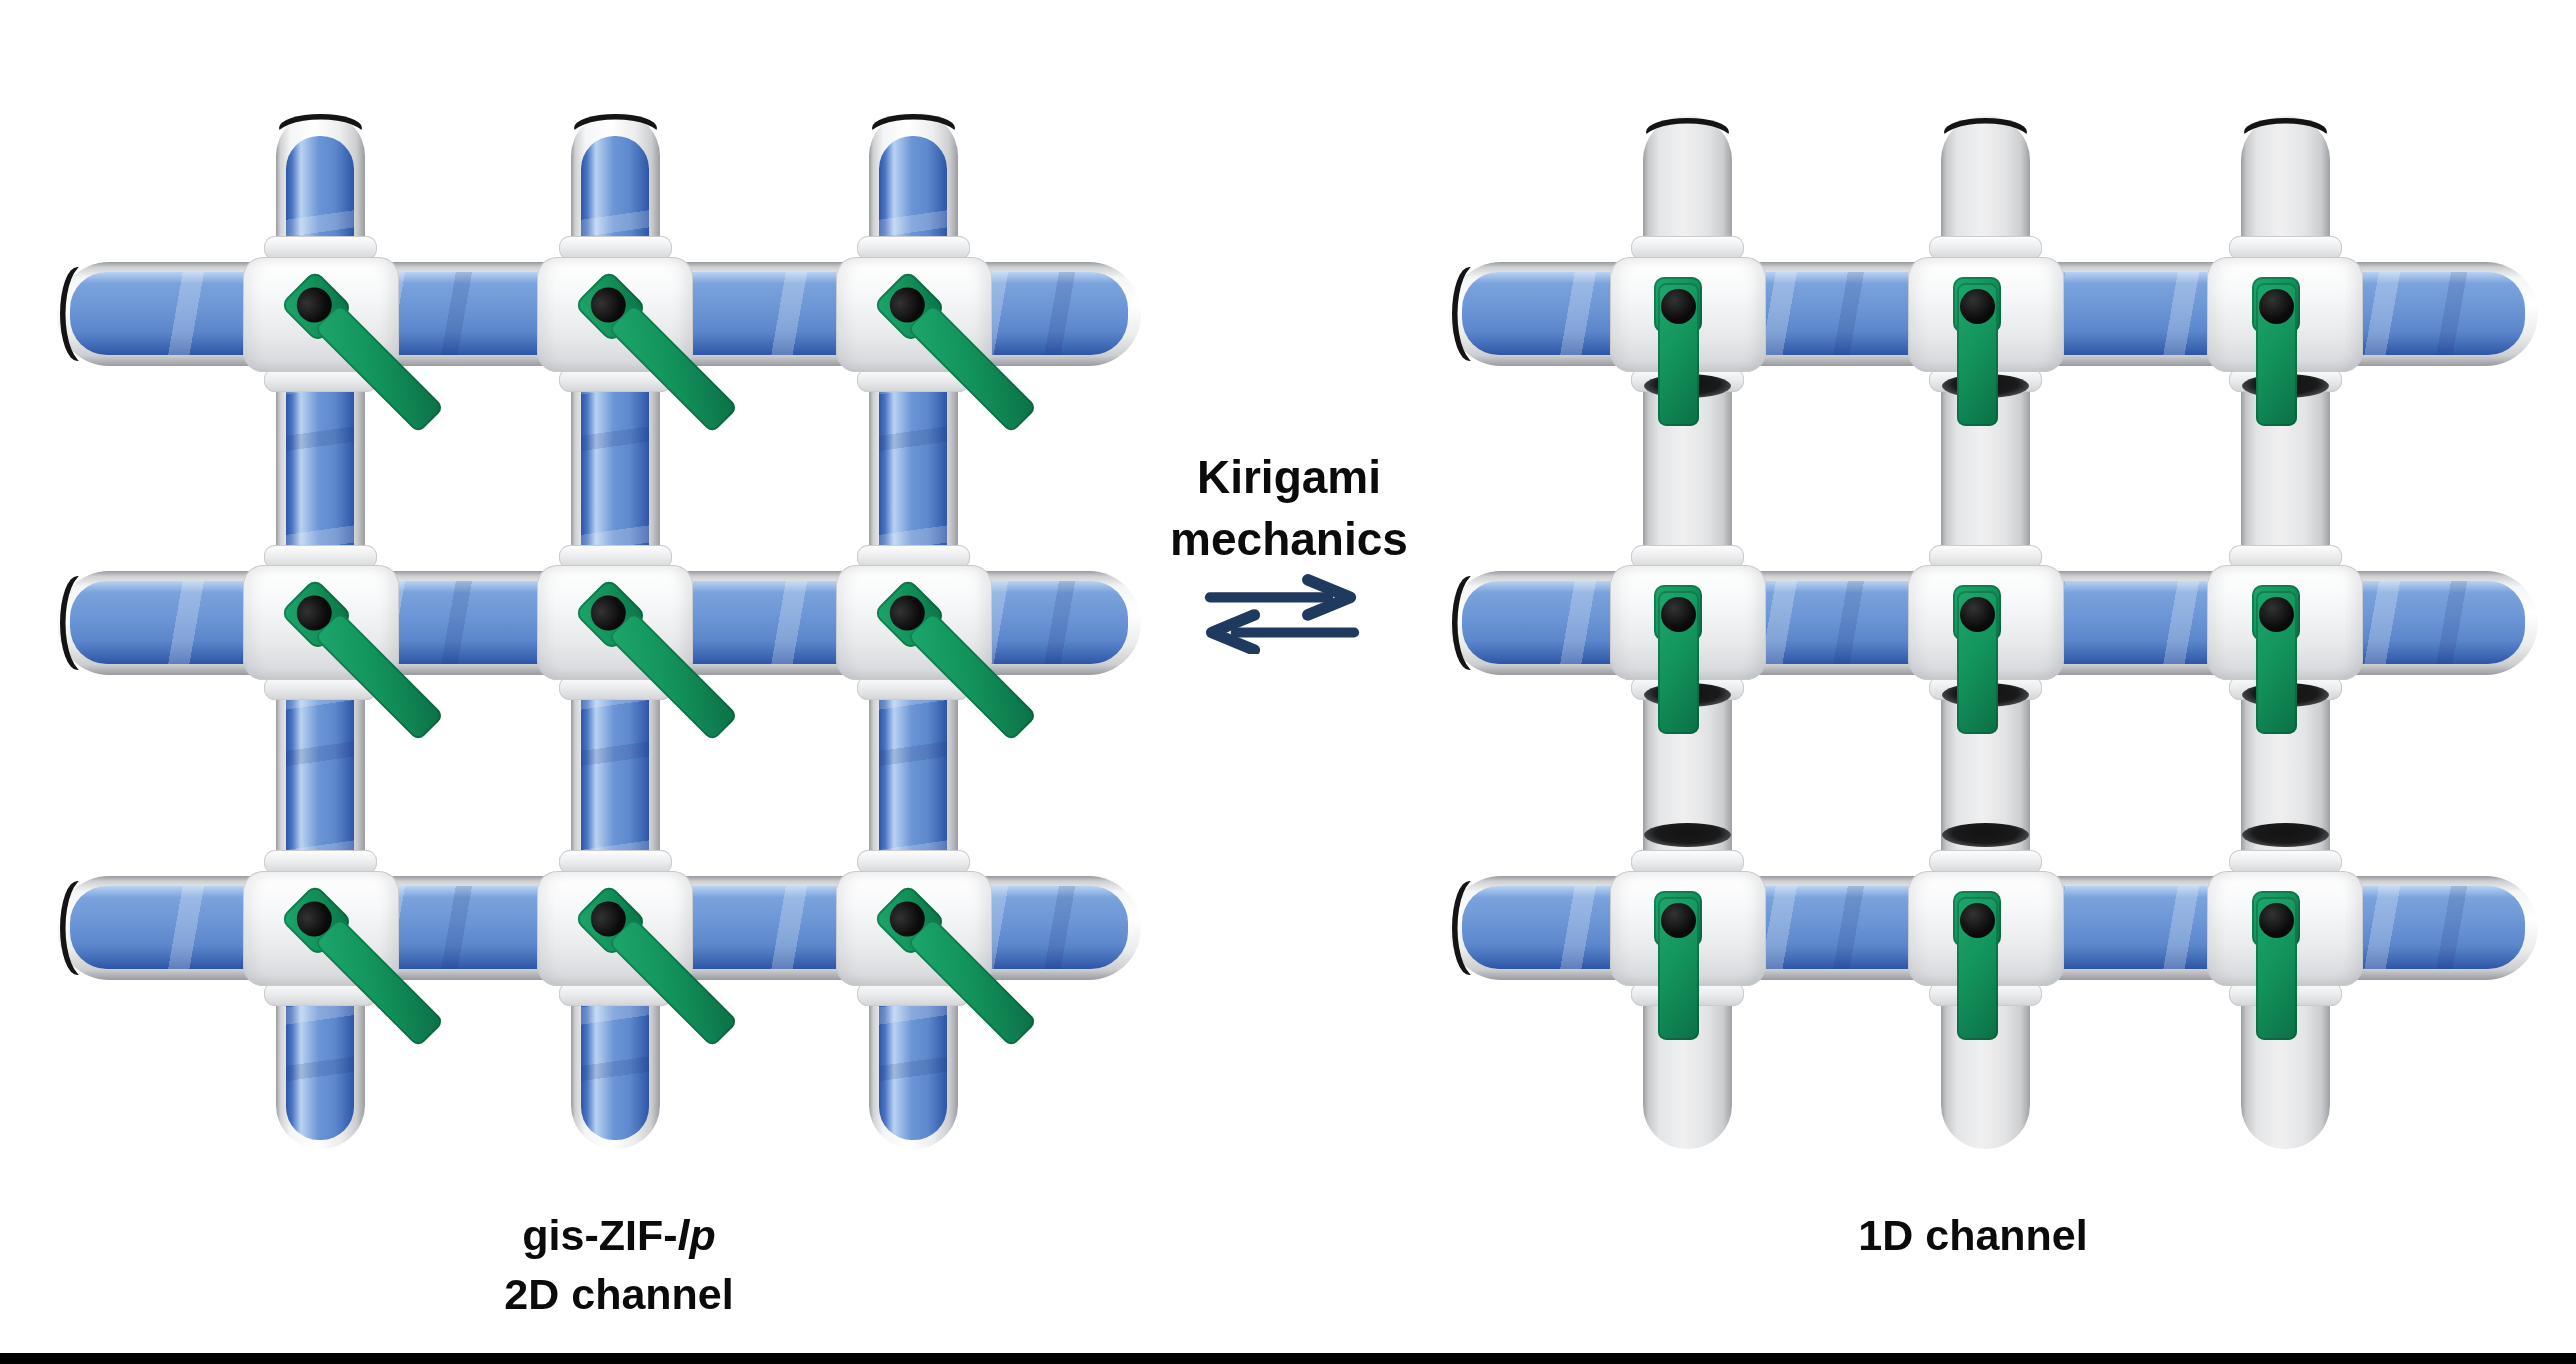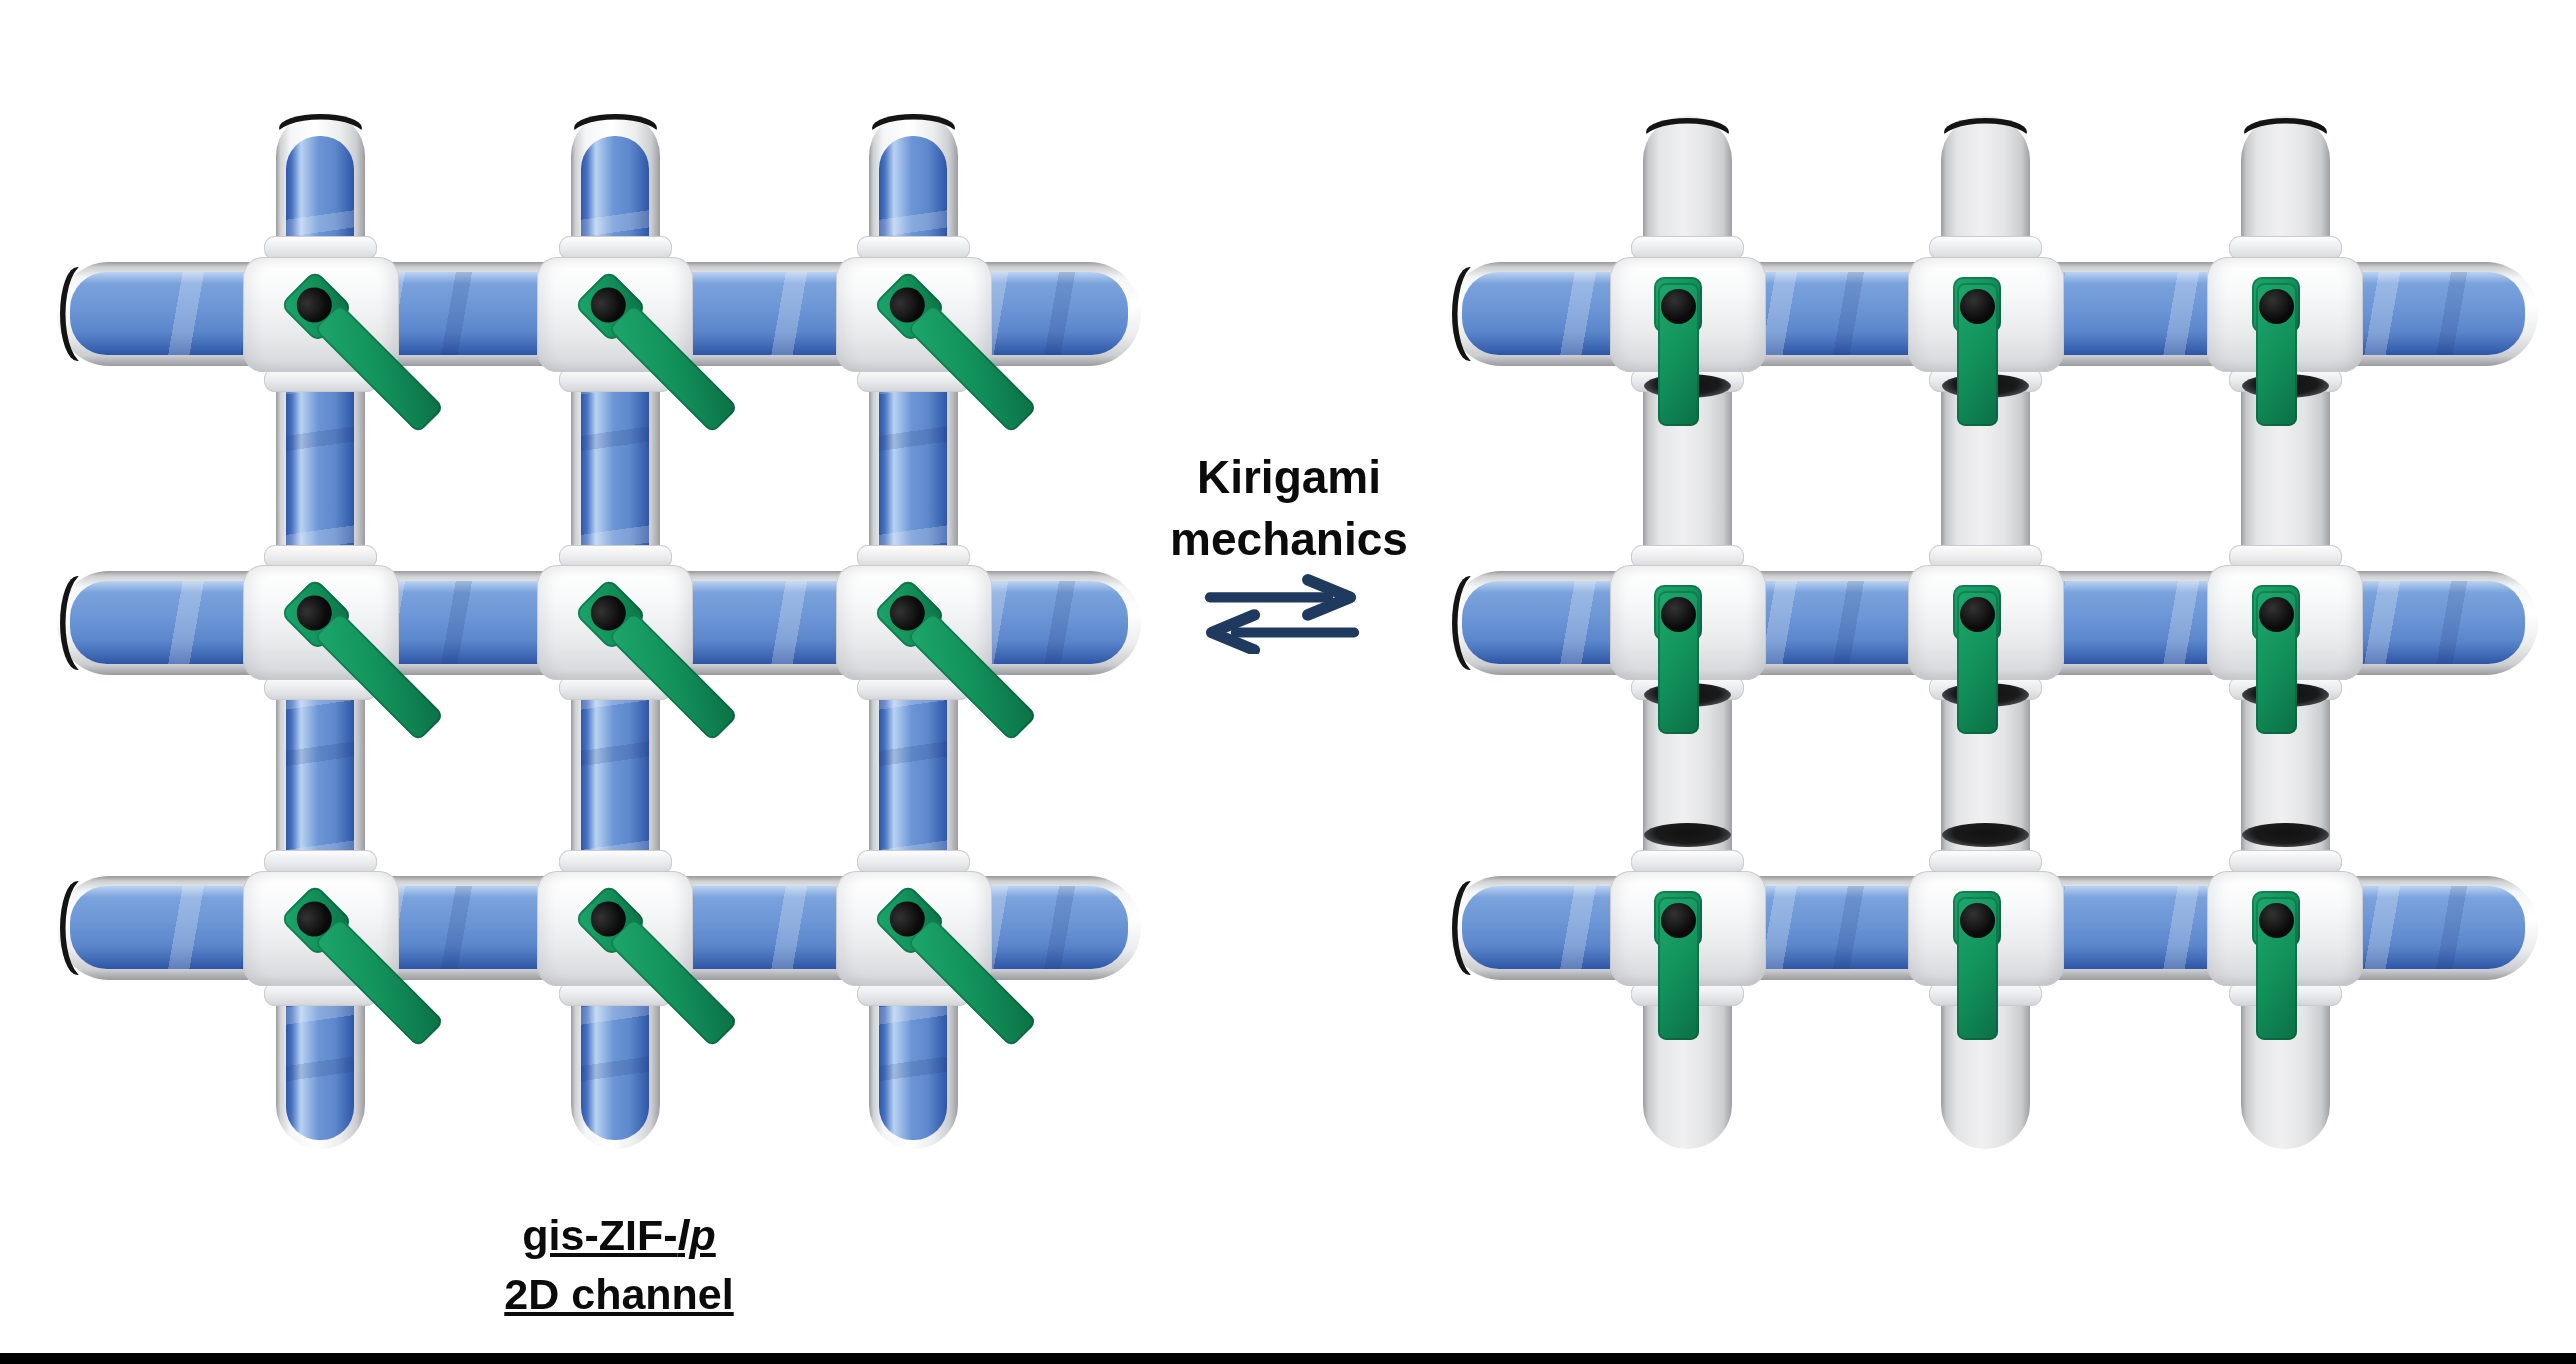--- a/index.html
+++ b/index.html
@@ -56,21 +56,21 @@
     background:radial-gradient(circle at 38% 32%,#333333 0%,#0a0a0a 62%);}
   .diagonal .pivot{left:7.4px;top:7.4px;}
   .vertical .pivot{left:6.5px;top:12px;}
 
   
   .center-title{position:absolute;left:1102px;top:446px;width:374px;text-align:center;
     font-weight:bold;font-size:46px;line-height:62px;color:var(--text);}
   .eq-arrows{position:absolute;left:1197px;top:574px;width:170px;height:80px;}
   .eq-arrows path{stroke:var(--navy);fill:none;stroke-linecap:round;stroke-linejoin:round;}
   .struct-label{position:absolute;top:1206px;width:648px;text-align:center;
-    font-weight:bold;font-size:43px;line-height:59px;color:var(--text);text-decoration:underline;}
+    font-weight:bold;font-size:43px;line-height:59px;color:var(--text);}
   .label-left{left:295px;}
   .label-right{left:1649px;}
   .bottom-bar{position:absolute;left:0;top:1353px;width:2576px;height:11px;background:var(--bar);}
 </style>
 </head>
 <body>
 
 <div style="position:absolute;inset:0;">
 
   <div id="leftStruct" class="structure">
@@ -287,17 +287,18 @@
     <path d="M170 63 H42" stroke-width="11"></path>
     <path d="M62 44 L16 63 L62 82" stroke-width="12.5"></path>
   </svg>
 
   <div class="struct-label label-left">
     <div><span>gis-ZIF-</span><i>lp</i></div>
     <div>2D channel</div>
   </div>
 
   <div class="struct-label label-right">
+    <div>1D channel</div>
   </div>
 
   <div class="bottom-bar"></div>
 </div>
 
 
 </body></html>

